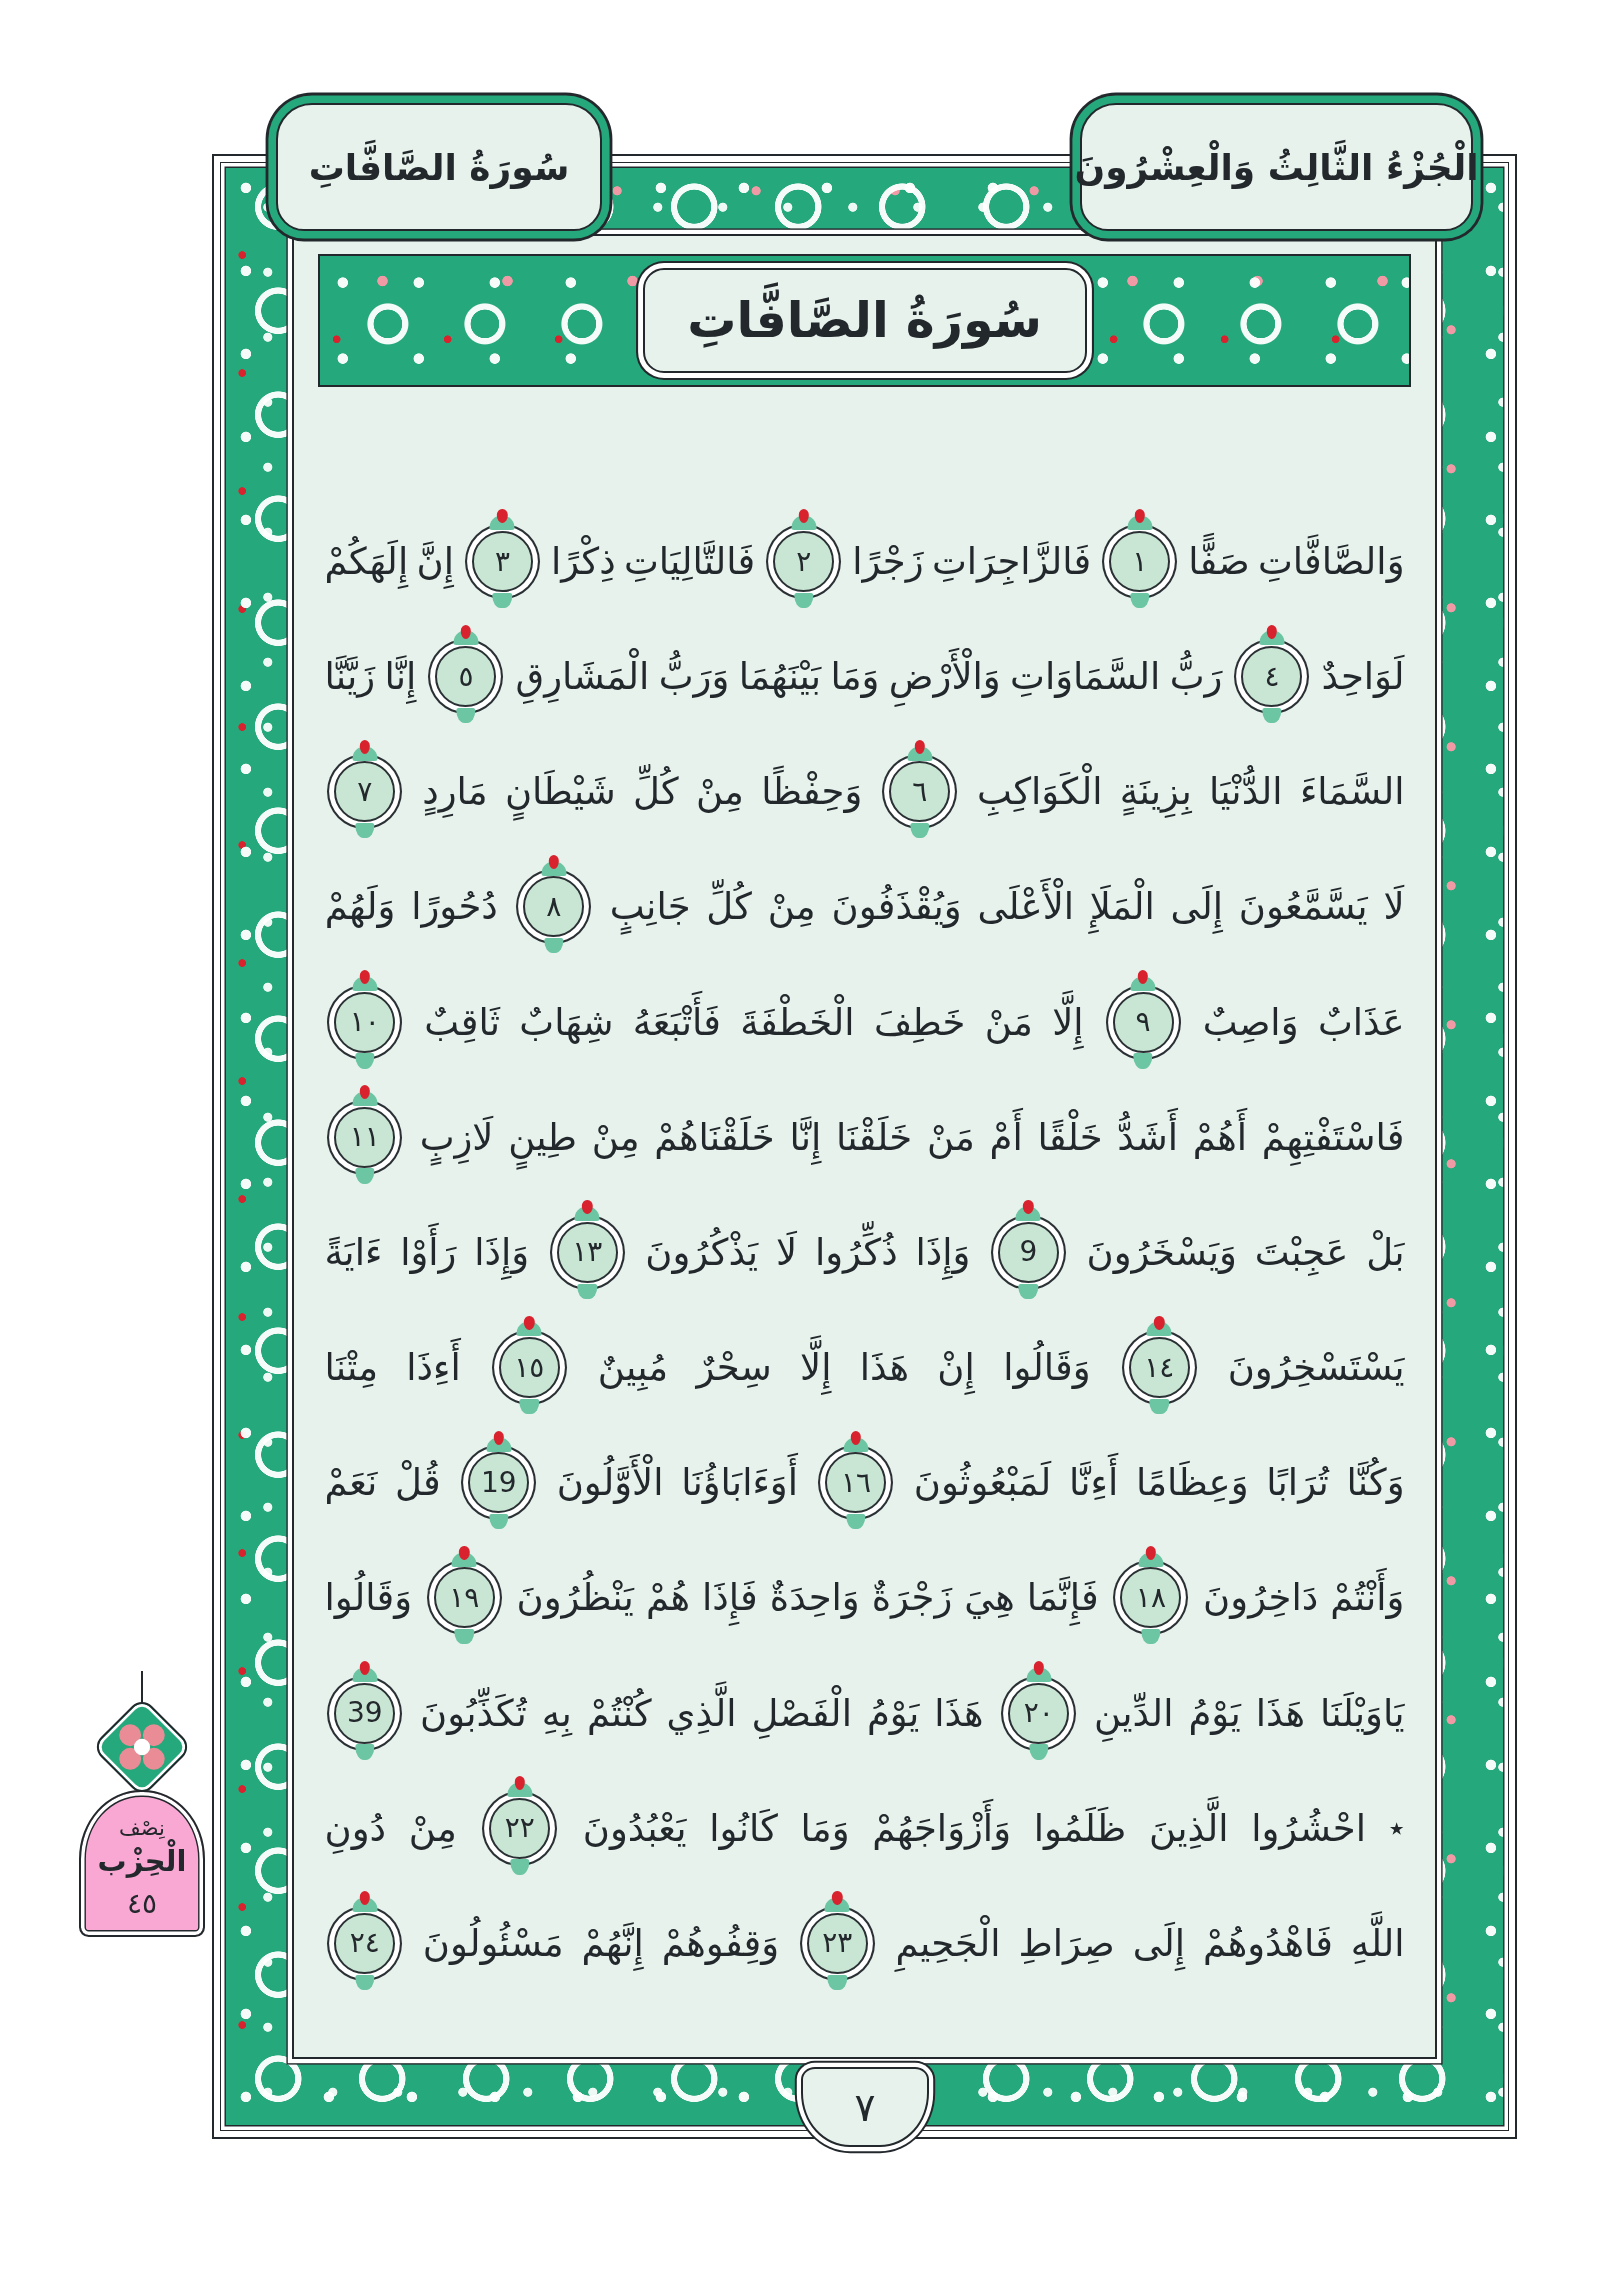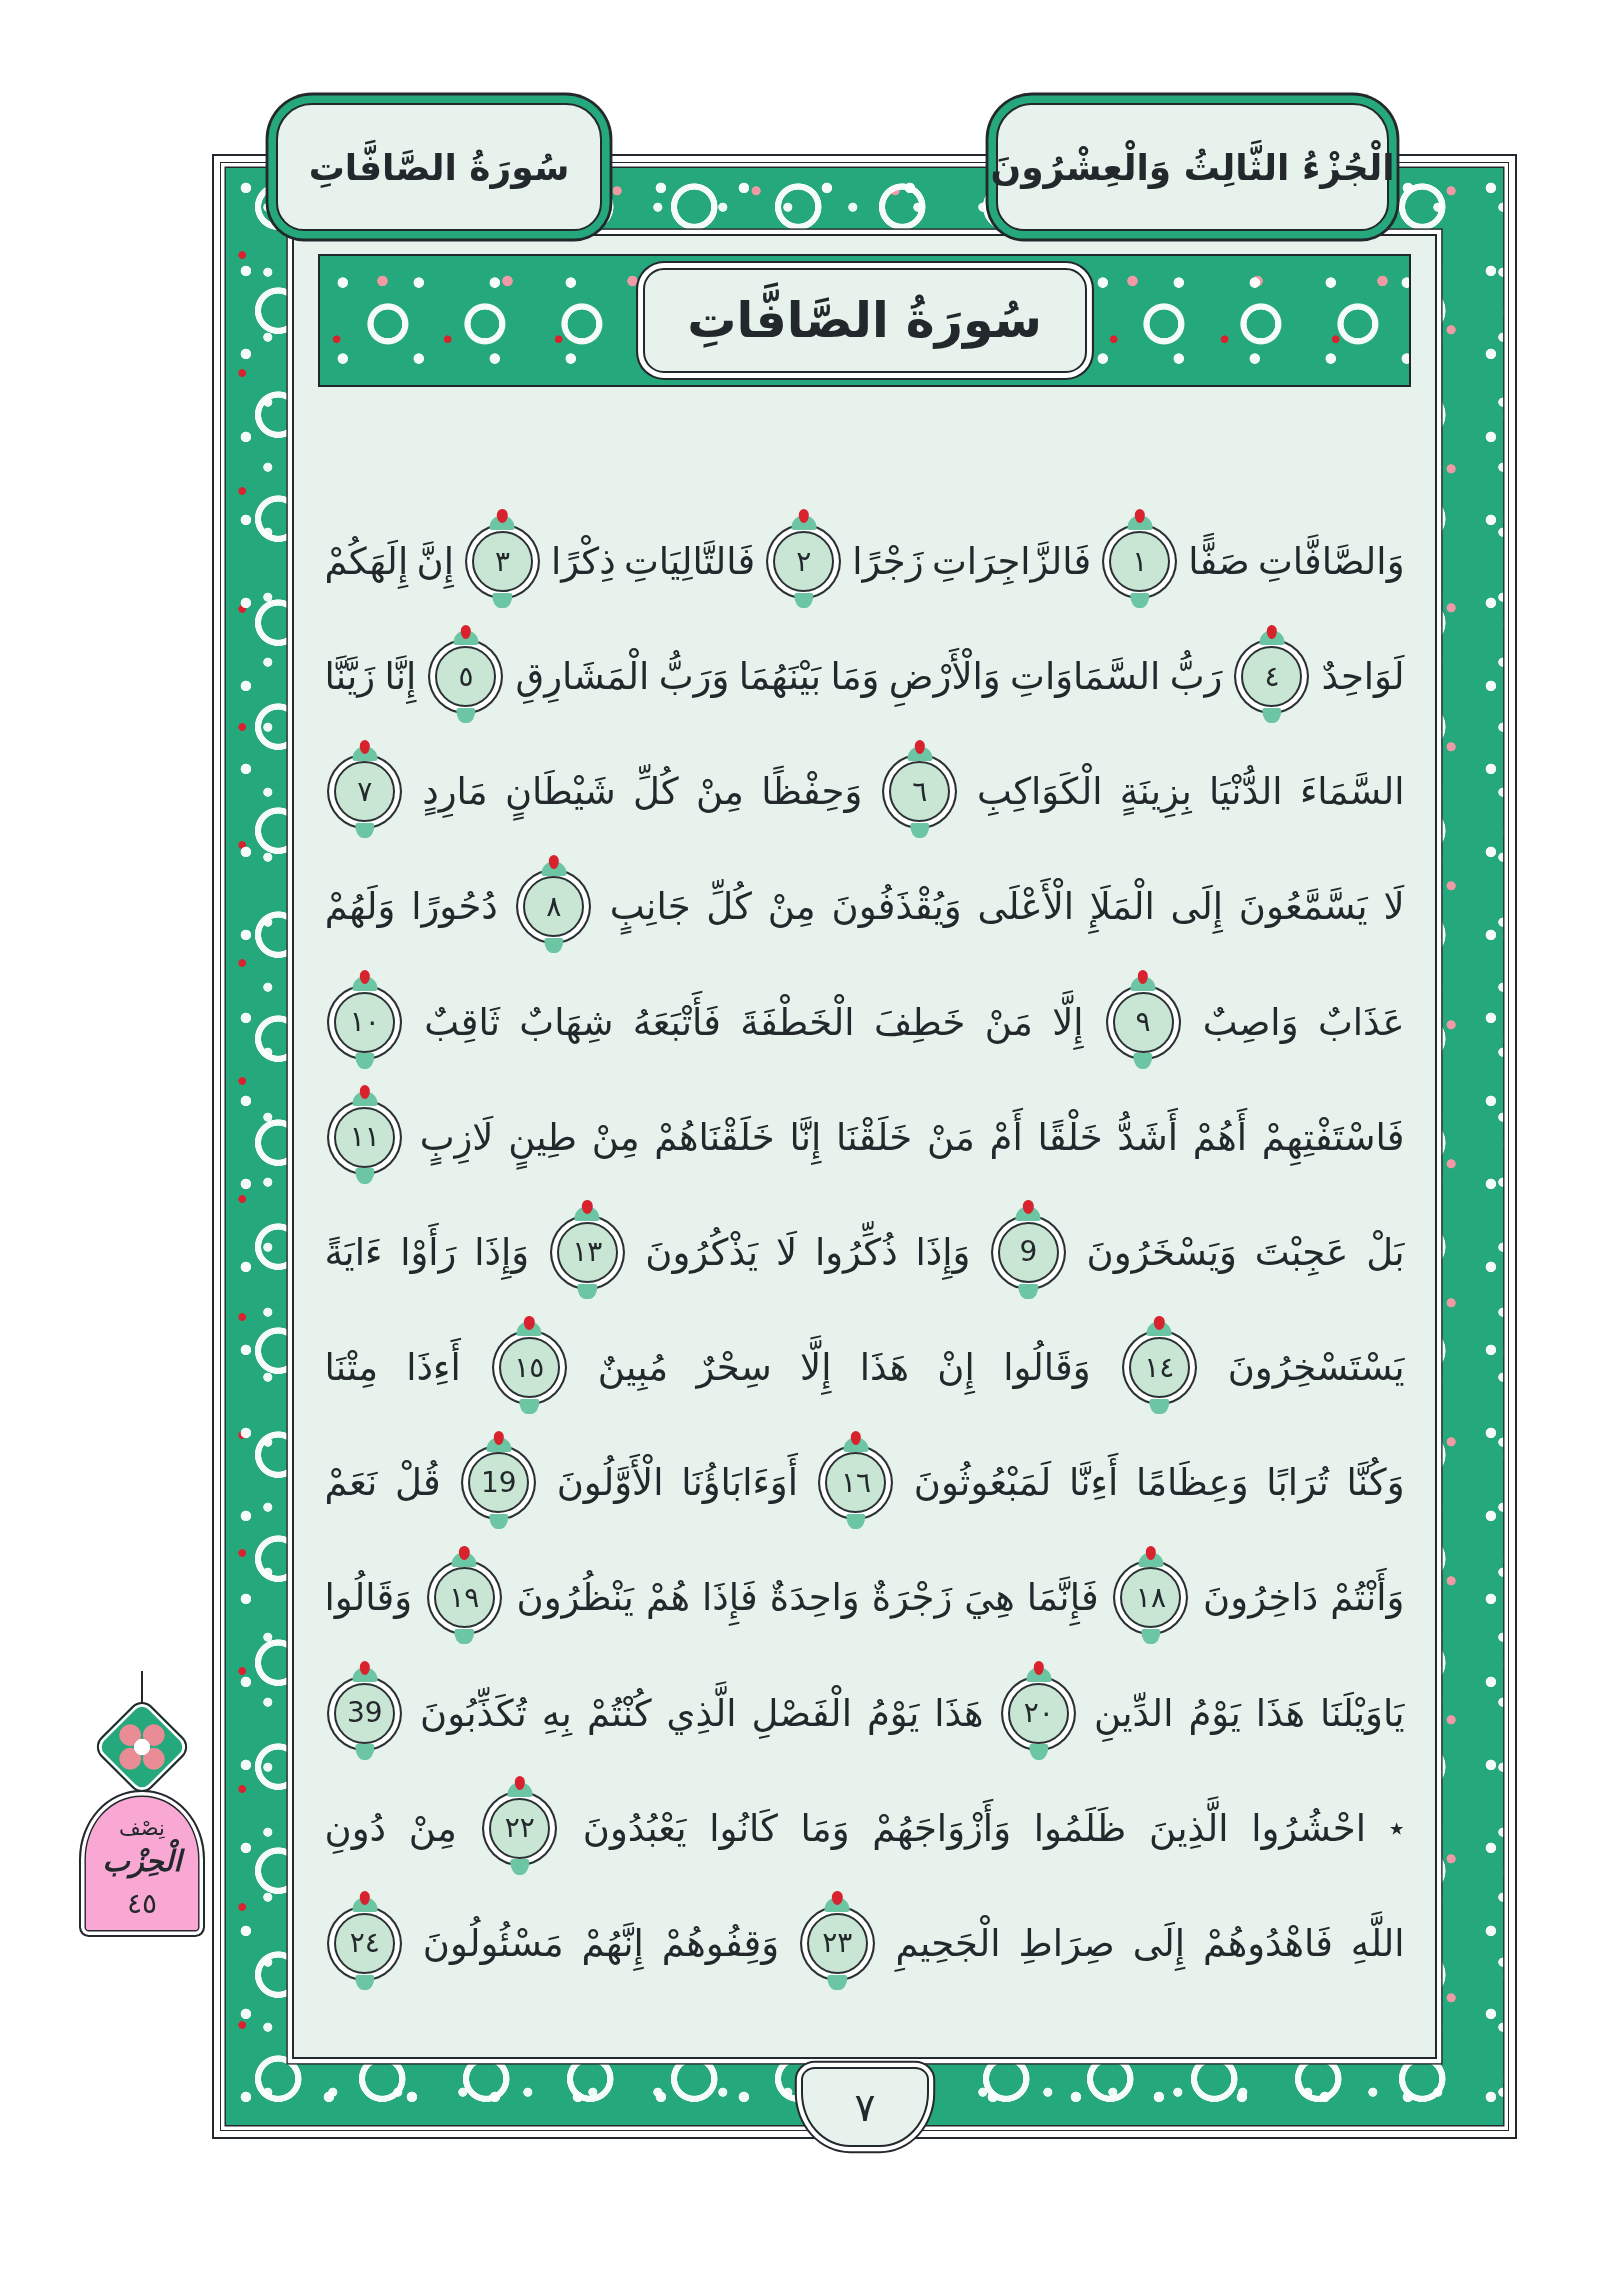--- a/index.html
+++ b/index.html
@@ -31,21 +31,21 @@
     box-shadow: 0 0 0 4.2px #ffffff, 0 0 0 5.6px #23282c;
   }
   
   .cartouche{
     position:absolute;top:103px;height:128px;box-sizing:border-box;
     background:#e8f2ec;border:2.8px solid #23282c;border-radius:36px 36px 28px 28px;
     box-shadow: 0 0 0 7.6px #25a87b, 0 0 0 10.4px #23282c;
     display:flex;align-items:center;justify-content:center;z-index:5;
   }
   .cartouche.surah{left:276px;width:326px;}
-  .cartouche.juz{left:996px;width:393px;}
+  .cartouche.juz{left:1080px;width:393px;}
   .cartouche .htxt{font-size:36px;font-weight:bold;direction:rtl;white-space:nowrap;}
   
   .title-band{
     position:absolute;left:23.6px;right:23.6px;top:18px;height:133px;box-sizing:border-box;
     background-color:#25a87b;
     background-image:
       radial-gradient(circle at 30% 35%, rgba(255,255,255,.95) 0 4.9px, rgba(0,0,0,0) 5.6px),
       radial-gradient(circle at 70% 70%, rgba(0,0,0,0) 14px, rgba(255,255,255,.95) 14.6px 20px, rgba(0,0,0,0) 21px),
       radial-gradient(circle at 50% 20%, #ef9aa4 0 4.9px, rgba(0,0,0,0) 5.6px),
       radial-gradient(circle at 15% 75%, #d8232e 0 3.5px, rgba(0,0,0,0) 4.2px);
@@ -109,21 +109,21 @@
     background:#ffffff;border-radius:50%;
     box-shadow: 0 -16.7px 0 2.8px #ea8c96, 0 16.7px 0 2.8px #ea8c96, -16.7px 0 0 2.8px #ea8c96, 16.7px 0 0 2.8px #ea8c96;
   }
   .hizb-box{
     width:126px;margin:0 auto;box-sizing:border-box;background:#f9a8d4;
     border:2.8px solid #23282c;border-radius:62px 62px 9.7px 9.7px / 69px 69px 9.7px 9.7px;
     box-shadow: inset 0 0 0 3.5px #ffffff, inset 0 0 0 4.9px #23282c;
     padding:23.6px 7px 15.3px 7px;text-align:center;direction:rtl;
   }
   .hizb-box .l1{font-size:21px;}
-  .hizb-box .l2{font-size:29px;font-weight:bold;margin-top:4.2px;font-style:italic;}
+  .hizb-box .l2{font-size:29px;font-weight:bold;margin-top:4.2px;}
   .hizb-box .l3{font-size:28px;margin-top:9px;}
   
   .pagenum{
     position:absolute;left:801px;top:2067px;width:128px;height:80px;z-index:6;
     background:#e8f2ec;border:2.8px solid #23282c;box-sizing:border-box;
     border-radius:14px 14px 49px 49px / 12.5px 12.5px 54px 54px;
     box-shadow: 0 0 0 4.2px #ffffff, 0 0 0 6.2px #23282c;
     display:flex;align-items:center;justify-content:center;
   }
   .pagenum .num{font-size:39px;}

